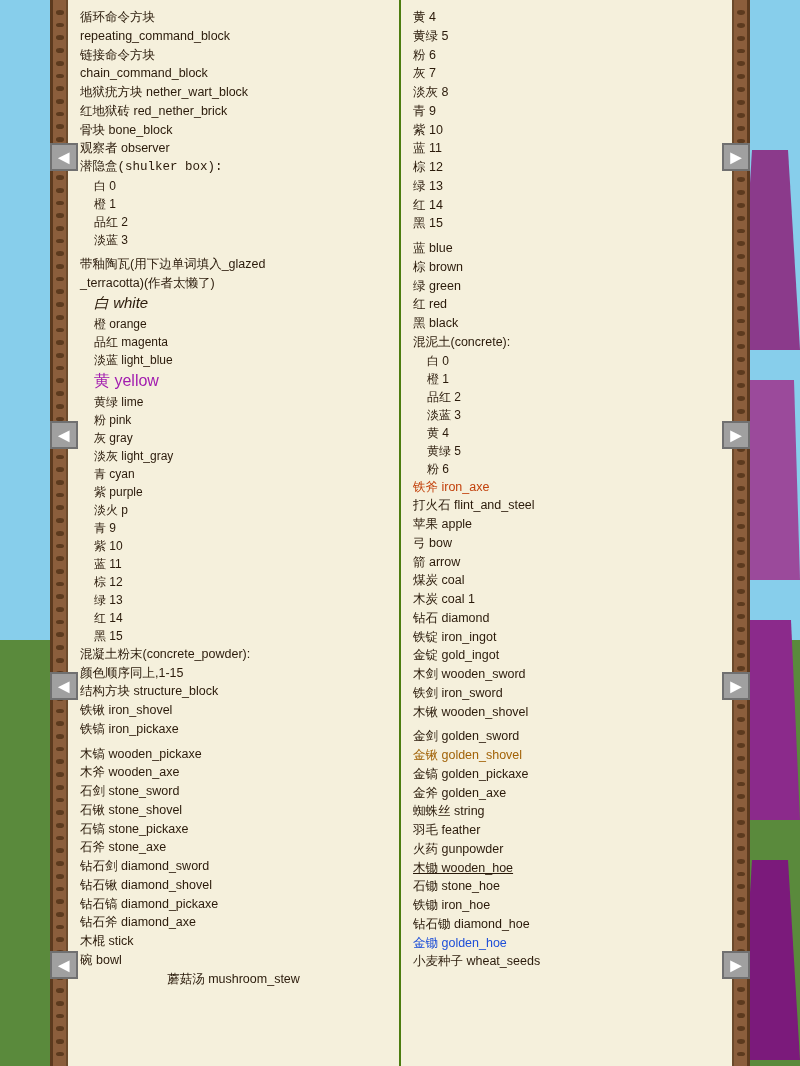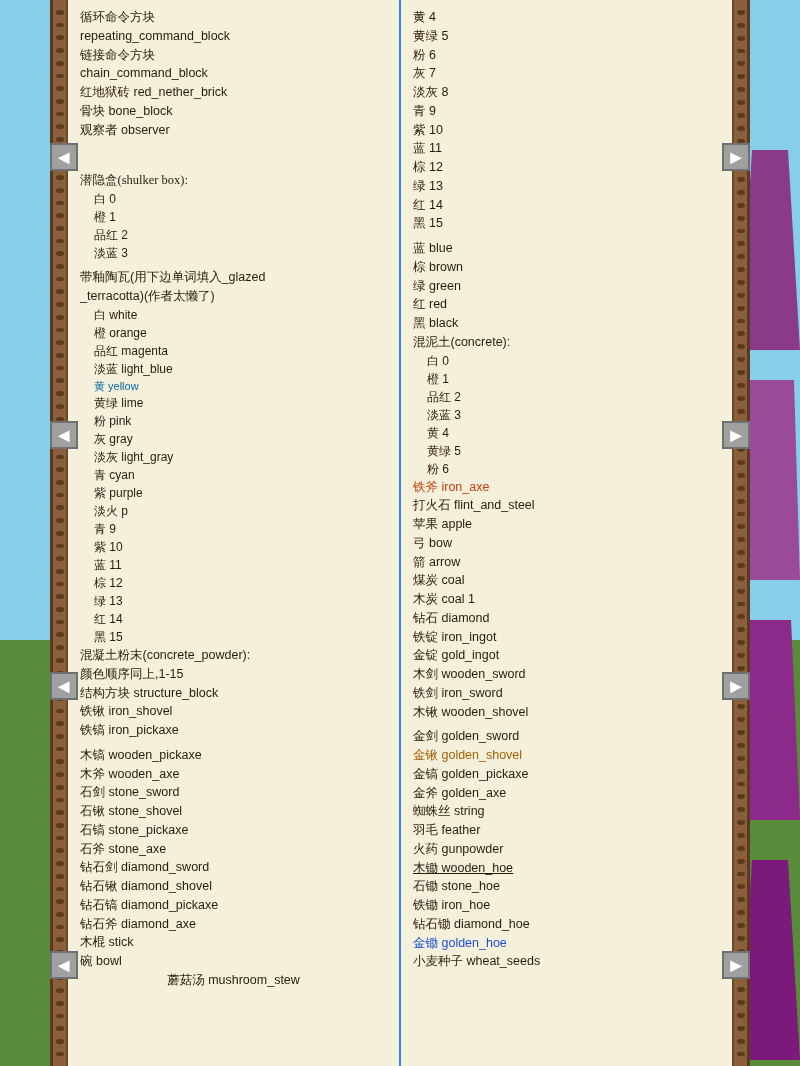--- a/index.html
+++ b/index.html
@@ -122,21 +122,21 @@
       flex: 1;
       padding: 8px 12px;
       font-size: 12.5px;
       line-height: 1.55;
       color: #2a1a0a;
       overflow: hidden;
       position: relative;
     }
 
     .page-left {
-      border-right: 2px solid #3b82f6;
+      border-right: 2px solid #4d7c0f;
     }
 
     
     .nav-arrow {
       position: absolute;
       width: 28px;
       height: 28px;
       background: #A0A0A0;
       border: 2px solid #707070;
       display: flex;
@@ -264,36 +264,37 @@
     <div class="spine-dot"></div>
   </div>
 
   <div class="book-pages">
 
     <div class="page page-left" id="left-page">
     <div style="line-height: 1.5; font-family: Arial, sans-serif; color: rgb(42, 26, 10);">循环命令方块</div>
         <div style="line-height: 1.5; font-family: Arial, sans-serif; color: rgb(42, 26, 10);">repeating_command_block</div>
         <div style="line-height: 1.5; font-family: Arial, sans-serif; color: rgb(42, 26, 10);">链接命令方块</div>
         <div style="line-height: 1.5; font-family: Arial, sans-serif; color: rgb(42, 26, 10);">chain_command_block</div>
+        <div style="line-height: 1.5; font-family: Arial, sans-serif; color: rgb(42, 26, 10);">地狱疣方块 nether_wart_block</div>
         <div style="line-height: 1.5; font-family: Arial, sans-serif; color: rgb(42, 26, 10);">红地狱砖 red_nether_brick</div>
         <div style="line-height: 1.5; font-family: Arial, sans-serif; color: rgb(42, 26, 10);">骨块 bone_block</div>
         <div style="line-height: 1.5; font-family: Arial, sans-serif; color: rgb(42, 26, 10);">观察者 observer</div>
-        <div style="line-height: 1.5; font-family: Liberation Serif, serif; color: rgb(42, 26, 10); margin-top: 32px;">潜隐盒(shulker box):</div>
+        <div style="line-height: 1.5; font-family: Liberation Mono, monospace; color: rgb(42, 26, 10);">潜隐盒(shulker box):</div>
         <div style="padding-left: 14px; font-size: 12px; line-height: 1.5; font-family: Arial, sans-serif; color: rgb(42, 26, 10);">白 0</div>
         <div style="padding-left: 14px; font-size: 12px; line-height: 1.5; font-family: Arial, sans-serif; color: rgb(42, 26, 10);">橙 1</div>
         <div style="padding-left: 14px; font-size: 12px; line-height: 1.5; font-family: Arial, sans-serif; color: rgb(42, 26, 10);">品红 2</div>
         <div style="padding-left: 14px; font-size: 12px; line-height: 1.5; font-family: Arial, sans-serif; color: rgb(42, 26, 10);">淡蓝 3</div>
         <div style="height: 6px; line-height: 1.5; font-family: Arial, sans-serif; color: rgb(42, 26, 10);"></div>
         <div style="line-height: 1.5; font-family: Arial, sans-serif; color: rgb(42, 26, 10);">带釉陶瓦(用下边单词填入_glazed</div>
         <div style="line-height: 1.5; font-family: Arial, sans-serif; color: rgb(42, 26, 10);">_terracotta)(作者太懒了)</div>
-        <div style="padding-left: 14px; font-size: 12px; line-height: 1.5; font-family: Arial, sans-serif; color: rgb(42, 26, 10);">白 white</div>
+        <div style="padding-left: 14px; font-size: 15px; line-height: 1.5; font-family: Arial, sans-serif; color: rgb(42, 26, 10); font-style: italic;">白 white</div>
         <div style="padding-left: 14px; font-size: 12px; line-height: 1.5; font-family: Arial, sans-serif; color: rgb(42, 26, 10);">橙 orange</div>
         <div style="padding-left: 14px; font-size: 12px; line-height: 1.5; font-family: Arial, sans-serif; color: rgb(42, 26, 10);">品红 magenta</div>
         <div style="padding-left: 14px; font-size: 12px; line-height: 1.5; font-family: Arial, sans-serif; color: rgb(42, 26, 10);">淡蓝 light_blue</div>
-        <div style="padding-left: 14px; font-size: 11px; line-height: 1.5; font-family: Arial, sans-serif; color: #0369a1;">黄 yellow</div>
+        <div style="padding-left: 14px; font-size: 16px; line-height: 1.5; font-family: Arial, sans-serif; color: #a21caf;">黄 yellow</div>
         <div style="padding-left: 14px; font-size: 12px; line-height: 1.5; font-family: Arial, sans-serif; color: rgb(42, 26, 10);">黄绿 lime</div>
         <div style="padding-left: 14px; font-size: 12px; line-height: 1.5; font-family: Arial, sans-serif; color: rgb(42, 26, 10);">粉 pink</div>
         <div style="padding-left: 14px; font-size: 12px; line-height: 1.5; font-family: Arial, sans-serif; color: rgb(42, 26, 10);">灰 gray</div>
         <div style="padding-left: 14px; font-size: 12px; line-height: 1.5; font-family: Arial, sans-serif; color: rgb(42, 26, 10);">淡灰 light_gray</div>
         <div style="padding-left: 14px; font-size: 12px; line-height: 1.5; font-family: Arial, sans-serif; color: rgb(42, 26, 10);">青 cyan</div>
         <div style="padding-left: 14px; font-size: 12px; line-height: 1.5; font-family: Arial, sans-serif; color: rgb(42, 26, 10);">紫 purple</div>
         <div style="padding-left: 14px; font-size: 12px; line-height: 1.5; font-family: Arial, sans-serif; color: rgb(42, 26, 10);">淡火 p</div>
         <div style="padding-left: 14px; font-size: 12px; line-height: 1.5; font-family: Arial, sans-serif; color: rgb(42, 26, 10);">青 9</div>
         <div style="padding-left: 14px; font-size: 12px; line-height: 1.5; font-family: Arial, sans-serif; color: rgb(42, 26, 10);">紫 10</div>
         <div style="padding-left: 14px; font-size: 12px; line-height: 1.5; font-family: Arial, sans-serif; color: rgb(42, 26, 10);">蓝 11</div>

